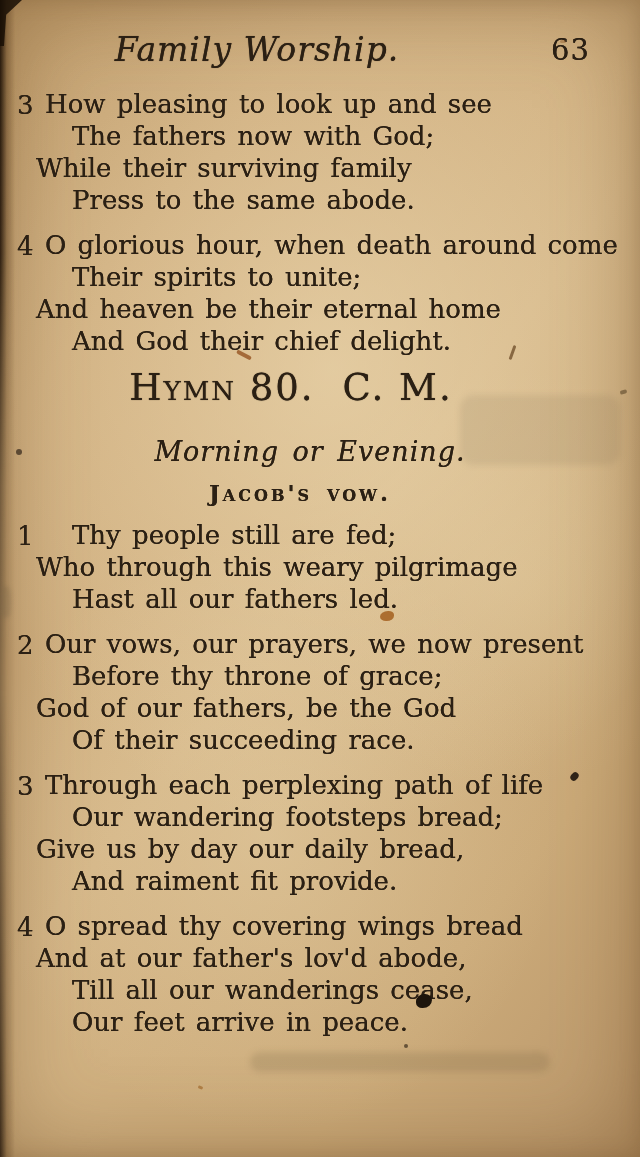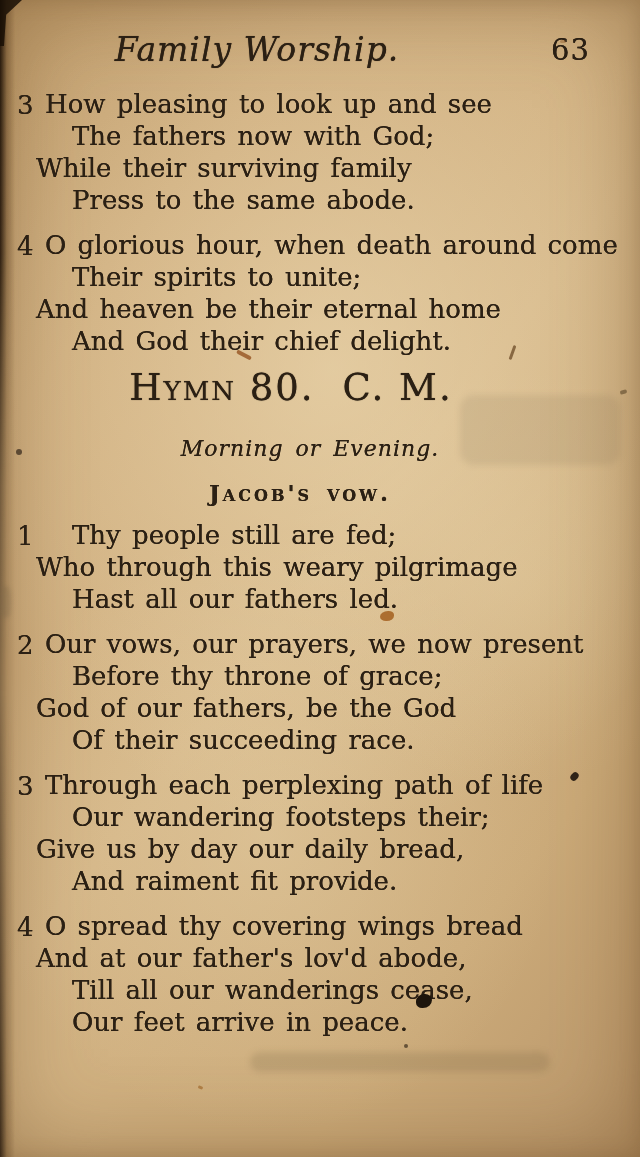--- a/index.html
+++ b/index.html
@@ -50,21 +50,21 @@
   .vl.third{margin-left:-9px;}
   
   .hymn-heading{
     position:absolute;top:366px;left:0;right:58px;z-index:2;text-align:center;
     font-size:37px;font-variant:small-caps;letter-spacing:2px;
     text-shadow:0 0 0.8px currentColor;
   }
   .hymn-heading .meter{margin-left:28px;font-variant:normal;}
   .hymn-subtitle{
     position:absolute;top:436px;left:0;right:20px;z-index:2;text-align:center;
-    font-style:italic;font-size:22px;letter-spacing:1px;word-spacing:4px;
+    font-style:italic;font-size:27px;letter-spacing:1px;word-spacing:4px;
     text-shadow:0 0 0.6px currentColor;
   }
   .hymn-theme{
     position:absolute;top:479px;left:0;right:40px;z-index:2;text-align:center;
     font-size:23px;font-weight:bold;font-variant:small-caps;letter-spacing:3px;word-spacing:4px;
     text-shadow:0 0 0.5px currentColor;
   }
   
   .speck{position:absolute;z-index:4;pointer-events:none;}
   .ghost{position:absolute;z-index:1;pointer-events:none;filter:blur(3px);}
@@ -118,21 +118,21 @@
     <div class="verse">
       <span class="vnum">2</span>
       <div class="vl first">Our vows, our prayers, we now present</div>
       <div class="vl indent">Before thy throne of grace;</div>
       <div class="vl third">God of our fathers, be the God</div>
       <div class="vl indent">Of their succeeding race.</div>
     </div>
     <div class="verse">
       <span class="vnum">3</span>
       <div class="vl first">Through each perplexing path of life</div>
-      <div class="vl indent">Our wandering footsteps their;</div>
+      <div class="vl indent">Our wandering footsteps bread;</div>
       <div class="vl third">Give us by day our daily bread,</div>
       <div class="vl indent">And raiment fit provide.</div>
     </div>
     <div class="verse">
       <span class="vnum">4</span>
       <div class="vl first">O spread thy covering wings bread</div>
       <div class="vl third">And at our father's lov'd abode,</div>
       <div class="vl indent">Till all our wanderings cease,</div>
       <div class="vl indent">Our feet arrive in peace.</div>
     </div>

